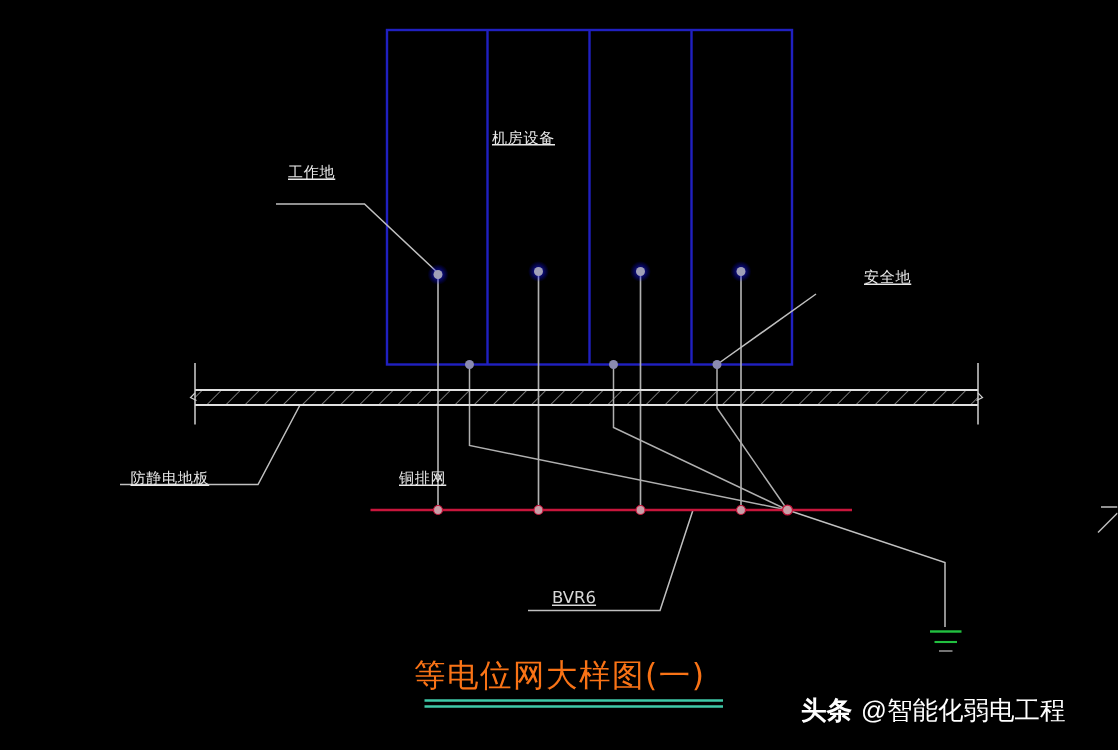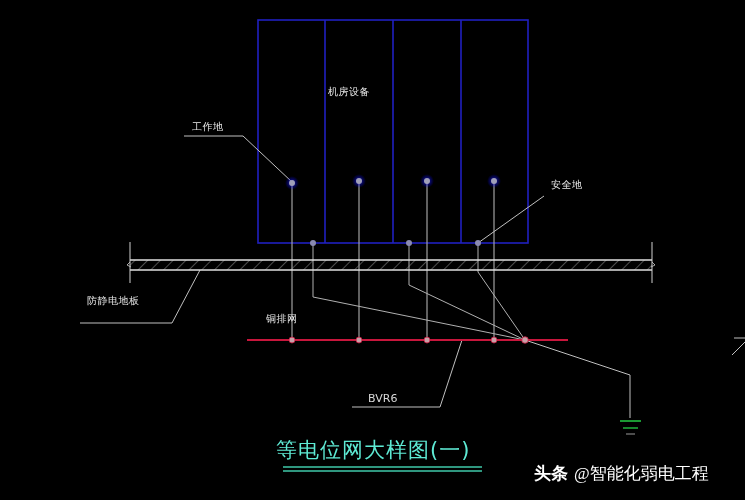--- a/index.html
+++ b/index.html
@@ -1,22 +1,22 @@
 <!DOCTYPE html>
 <html><head>
 <meta charset="utf-8">
 <style>
   html, body { margin: 0; padding: 0; background: #000; }
   body { width: 745px; height: 500px; overflow: hidden; position: relative; font-family: "DejaVu Sans", sans-serif; }
   #canvas { position: absolute; left: 0; top: 0; width: 745px; height: 500px; }
-  .lbl { position: absolute; color: #e8e8e8; font-family: "DejaVu Serif", serif; white-space: nowrap; }
+  .lbl { position: absolute; color: #e8e8e8; font-family: "DejaVu Serif", serif; white-space: nowrap; text-decoration: underline; }
   .lbl-small { font-size: 10px; letter-spacing: 0.5px; }
   .lbl-en { font-family: "DejaVu Sans", sans-serif; font-size: 11px; color: #d8d8d8; }
-  .title { position: absolute; left: 276px; top: 436px; color: #5eead4; font-size: 21px; font-family: "DejaVu Sans", sans-serif; letter-spacing: 1px; white-space: nowrap; }
-  .watermark { position: absolute; left: 534px; top: 462px; color: #ffffff; font-size: 17px; font-family: Liberation Serif, serif; white-space: nowrap; }
+  .title { position: absolute; left: 276px; top: 436px; color: #f97316; font-size: 21px; font-family: "DejaVu Sans", sans-serif; letter-spacing: 1px; white-space: nowrap; }
+  .watermark { position: absolute; left: 534px; top: 462px; color: #ffffff; font-size: 17px; font-family: Liberation Sans, sans-serif; white-space: nowrap; }
   .watermark .brand { font-weight: bold; margin-right: 6px; }
 </style>
 </head>
 <body>
 
 <svg id="canvas" viewBox="0 0 745 500" xmlns="http://www.w3.org/2000/svg">
   <defs>
     <pattern id="hatch" patternUnits="userSpaceOnUse" width="9" height="9" patternTransform="rotate(45)">
       <line x1="0" y1="0" x2="0" y2="9" stroke="#9a9a9a" stroke-width="1"></line>
     </pattern>
@@ -102,23 +102,23 @@
     <line x1="732" y1="355" x2="745" y2="342"></line>
   </g>
 
   <g stroke="#3fc9a8">
     <line x1="283" y1="467" x2="482" y2="467" stroke-width="1.6"></line>
     <line x1="283" y1="471" x2="482" y2="471" stroke-width="1.6"></line>
   </g>
 </svg>
 
 <div class="lbl lbl-small" style="left:328px; top:85px;">机房设备</div>
-<div class="lbl lbl-small" style="left:192px; top:120px;">工作地</div>
-<div class="lbl lbl-small" style="left:551px; top:178px;">安全地</div>
-<div class="lbl lbl-small" style="left:87px; top:294px;">防静电地板</div>
+<div class="lbl lbl-small" style="left:192px; top:108px;">工作地</div>
+<div class="lbl lbl-small" style="left:576px; top:178px;">安全地</div>
+<div class="lbl lbl-small" style="left:87px; top:312px;">防静电地板</div>
 <div class="lbl lbl-small" style="left:266px; top:312px;">铜排网</div>
 <div class="lbl lbl-en" style="left:368px; top:392px;">BVR6</div>
 
 <div class="title">等电位网大样图(一)</div>
 
 <div class="watermark">
   <span class="brand">头条</span><span>@智能化弱电工程</span>
 </div>
 
 </body></html>

